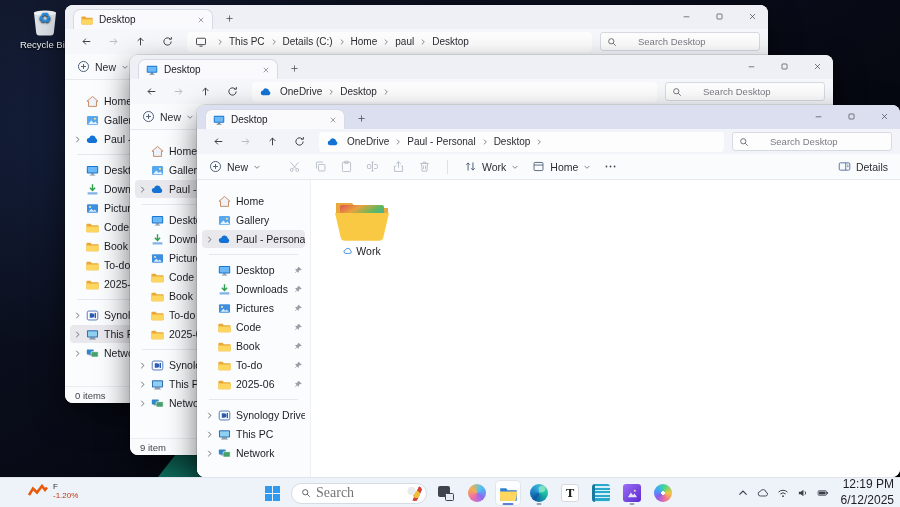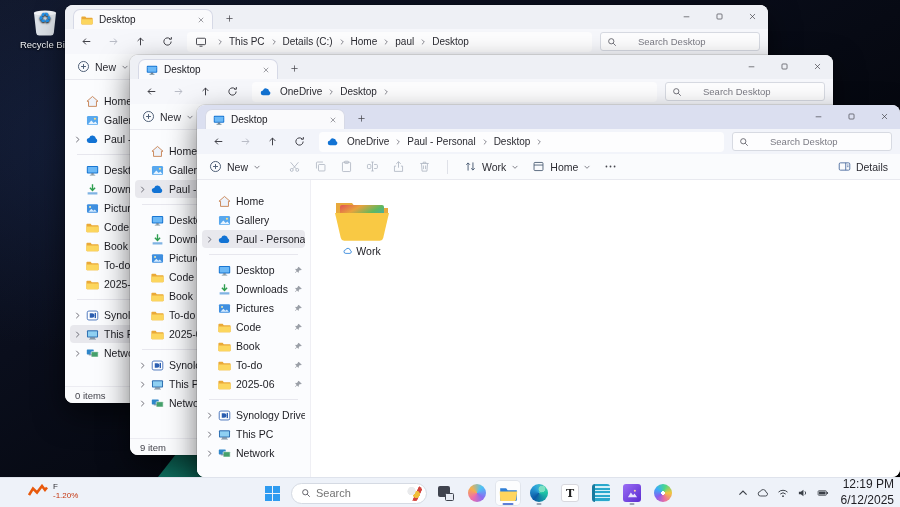--- a/index.html
+++ b/index.html
@@ -95,22 +95,22 @@
   .tb-center{position:absolute;left:260px;top:0;height:30px;display:flex;align-items:center;gap:7px}
   .tb-btn{width:24px;height:24px;border-radius:4px;display:flex;align-items:center;justify-content:center;
       position:relative;cursor:default}
   .tb-btn.active{background:rgba(255,255,255,.8);box-shadow:0 0 0 1px rgba(0,0,0,.05)}
   .ind{position:absolute;bottom:0;left:50%;transform:translateX(-50%);width:5px;height:2.5px;
       border-radius:2px;background:#9aa3b2}
   .ind.wide{width:11px;background:#5d7fd6}
   .tb-search{width:136px;height:21px;border-radius:11px;background:#fff;border:1px solid #d5dae3;
       display:flex;align-items:center;gap:5px;padding:0 3px 0 9px}
   .tb-search svg{width:10px;height:10px;color:#44444c;flex:none}
-  .tb-search input{border:none;outline:none;flex:1;min-width:0;font-size:11px;color:#55555e;
-      background:transparent;font-family:Liberation Sans, sans-serif}
+  .tb-search input{border:none;outline:none;flex:1;min-width:0;font-size:14px;color:#55555e;
+      background:transparent;font-family:Liberation Serif, serif}
   .tb-search-img{width:16px;height:16px;border-radius:50%;flex:none;background:
       radial-gradient(circle at 28% 38%, #e9eaec 0 26%, transparent 29%),
       radial-gradient(circle at 58% 58%, #f0bf3a 0 26%, transparent 29%),
       linear-gradient(115deg, transparent 52%, #d4443d 55% 72%, transparent 75%)}
   .ic-circle{width:18px;height:18px;border-radius:50%}
   .copilot{background:conic-gradient(from 40deg,#4cc3f5,#8a6df2,#f06daa,#f5b04c,#4cc3f5)}
   .edge{background:radial-gradient(circle at 66% 28%,#7de0c3 0 18%,transparent 20%),
       conic-gradient(from 220deg,#0c59a4,#2ba3db 30%,#52d0b0 52%,#1fc7a6 62%,#0c59a4)}
   .paint{background:radial-gradient(circle at 50% 50%,#fff 0 14%,transparent 16%),
       conic-gradient(from 90deg,#f2c53d,#ef6f9e,#8a5cf0,#3aaef5,#49d98a,#f2c53d)}

